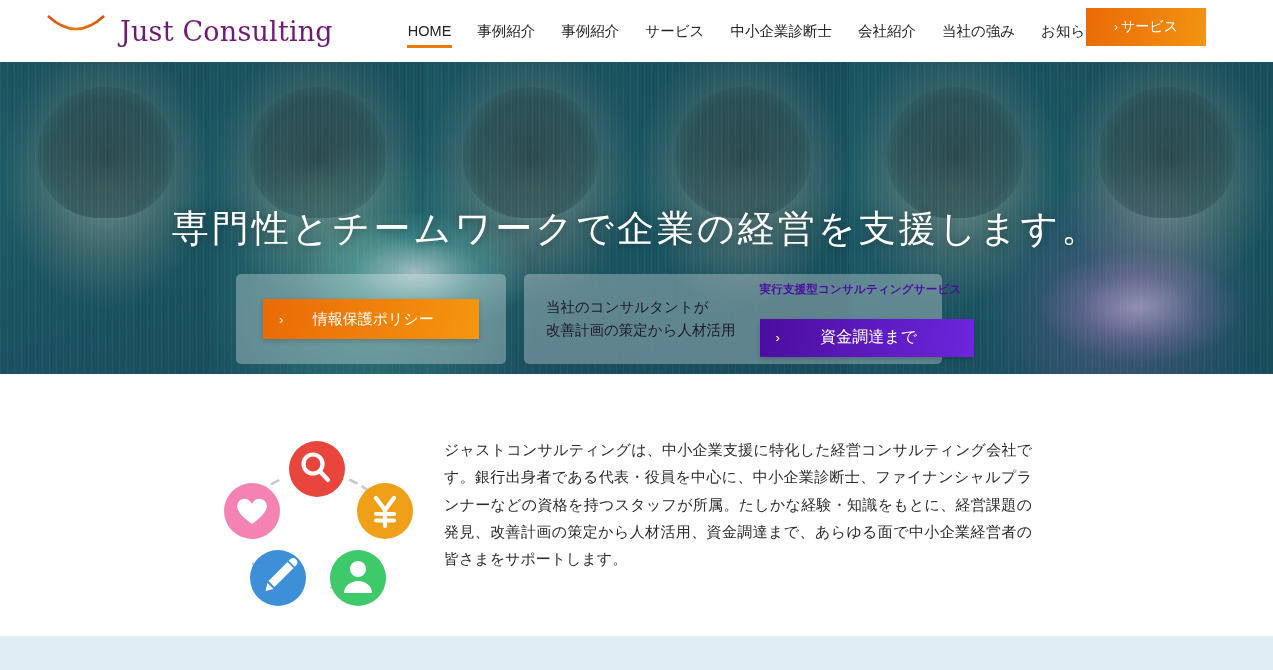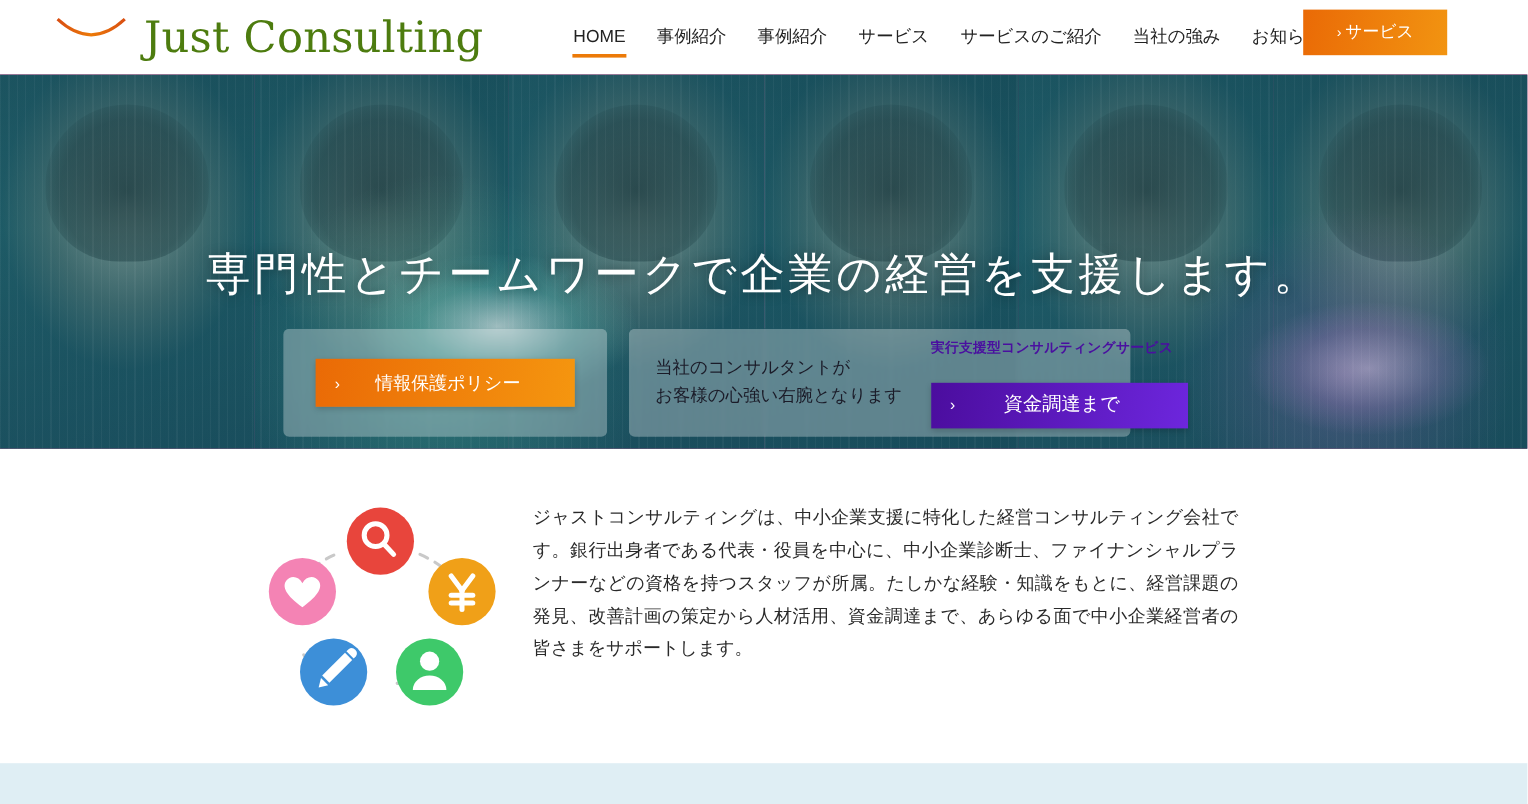--- a/index.html
+++ b/index.html
@@ -30,24 +30,24 @@
     margin-left: 44px;
     gap: 12px;
     cursor: pointer;
   }
   .brand-mark {
     width: 64px;
     height: 38px;
     display: block;
   }
   .brand-name {
-    font-size: 36px;
+    font-size: 27px;
     font-weight: 400;
     letter-spacing: 0.2px;
-    color: #4d7c0f;
+    color: #701a75;
     font-family: "DejaVu Serif", "Liberation Serif", serif;
     white-space: nowrap;
   }
 
   .main-nav {
     display: flex;
     align-items: center;
     margin-left: 62px;
     gap: 0;
     height: 68px;
@@ -92,21 +92,21 @@
     white-space: nowrap;
   }
   .contact-cta .chev { font-size: 12px; }
 
   
   .hero {
     position: relative;
     width: 1273px;
     height: 312px;
     overflow: hidden;
-    background: #ec4899;
+    background: #3b82f6;
   }
   .hero-photos {
     position: absolute;
     inset: 0;
     display: flex;
   }
   .hero-photos .pane {
     flex: 1;
     position: relative;
     overflow: hidden;
@@ -248,21 +248,21 @@
     white-space: nowrap;
   }
 
   
   .about {
     width: 1273px;
     height: 262px;
     background: #fff;
     display: flex;
     align-items: flex-start;
-    padding-top: 44px;
+    padding-top: 62px;
   }
   .about-graphic {
     width: 210px;
     margin-left: 222px;
     flex: none;
   }
   .about-copy {
     margin-left: 12px;
     width: 588px;
     font-size: 15px;
@@ -311,21 +311,22 @@
       </g>
     </svg>
     <span class="brand-name">Just Consulting</span>
   </div>
 
   <nav class="main-nav">
     <a class="nav-item active" href="#">HOME</a>
     <a class="nav-item" href="#">事例紹介</a>
     <a class="nav-item" href="#">事例紹介</a>
     <a class="nav-item" href="#">サービス</a>
-    <a class="nav-item" href="#">サービスのご紹介</a>
+    <a class="nav-item" href="#">中小企業診断士</a>
+    <a class="nav-item" href="#">会社紹介</a>
     <a class="nav-item" href="#">当社の強み</a>
     <a class="nav-item" href="#">お知らせ</a>
   </nav>
 
   <button class="contact-cta">
     <span class="chev">›</span>
     <span>サービス</span>
   </button>
 </header>
 
@@ -351,21 +352,21 @@
     <div class="hero-card card-a">
       <button class="btn-pill btn-orange">
         <span class="chev">›</span>
         <span class="btn-text">情報保護ポリシー</span>
       </button>
     </div>
 
     <div class="hero-card card-b">
       <div class="card-b-lede">
         <div>当社のコンサルタントが</div>
-        <div>お客様の心強い右腕となります</div>
+        <div>改善計画の策定から人材活用</div>
       </div>
       <div class="card-b-right">
         <div class="card-b-tag">実行支援型コンサルティングサービス</div>
         <button class="btn-pill btn-purple">
           <span class="chev">›</span>
           <span class="btn-text">資金調達まで</span>
         </button>
       </div>
     </div>
 

